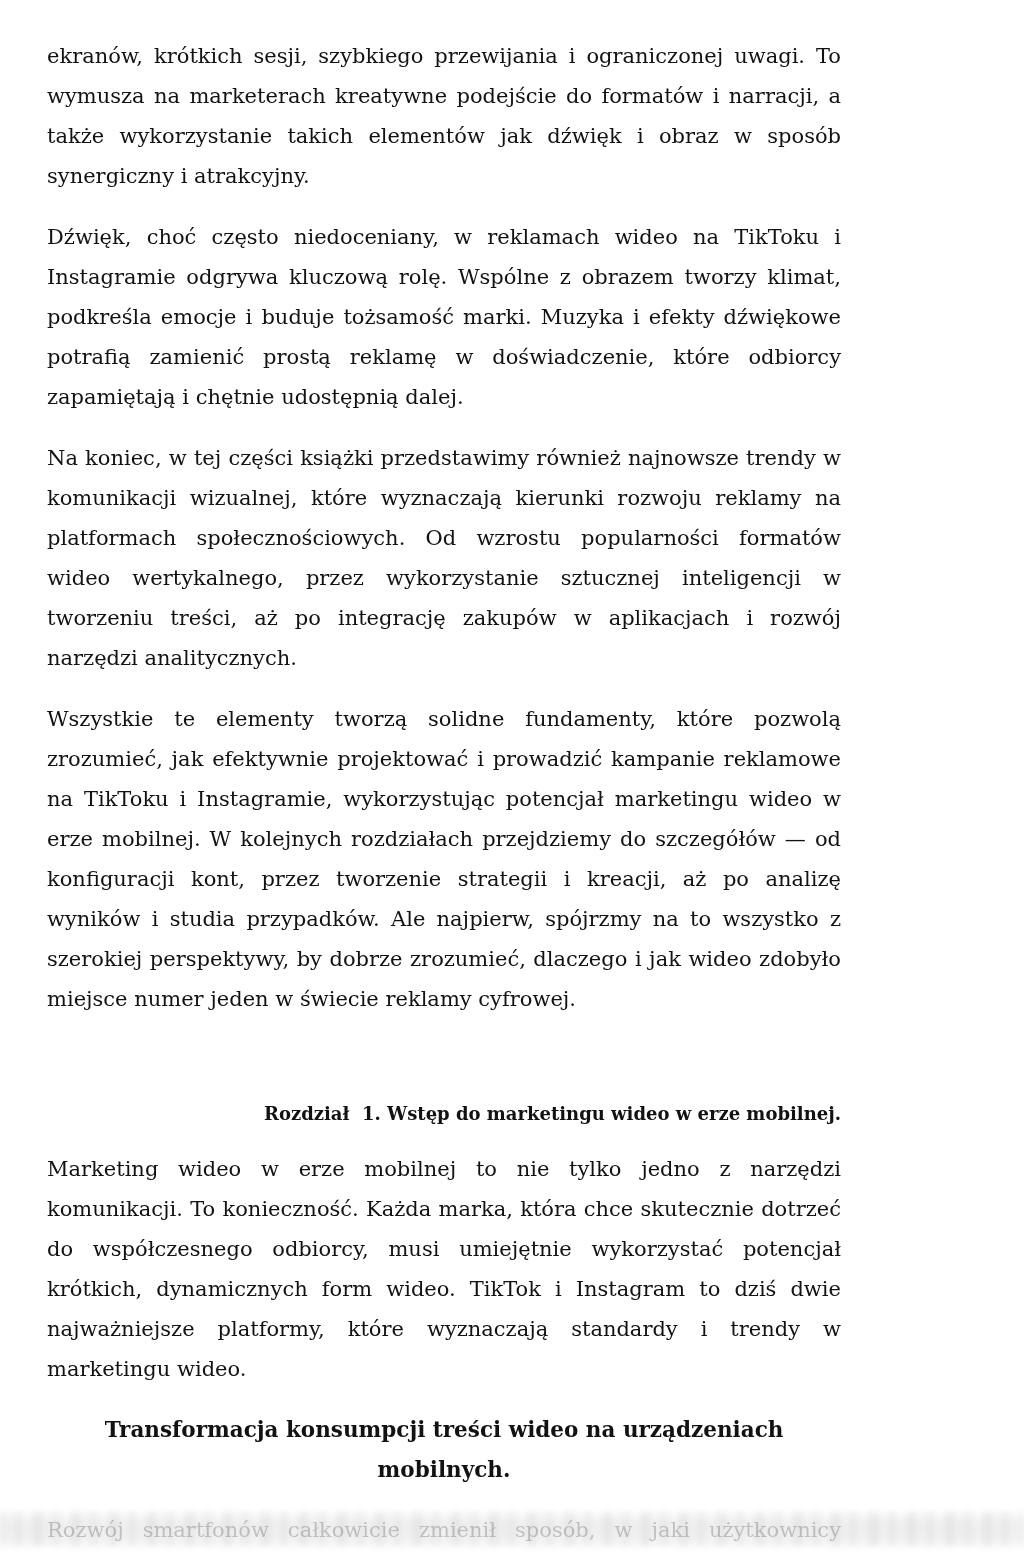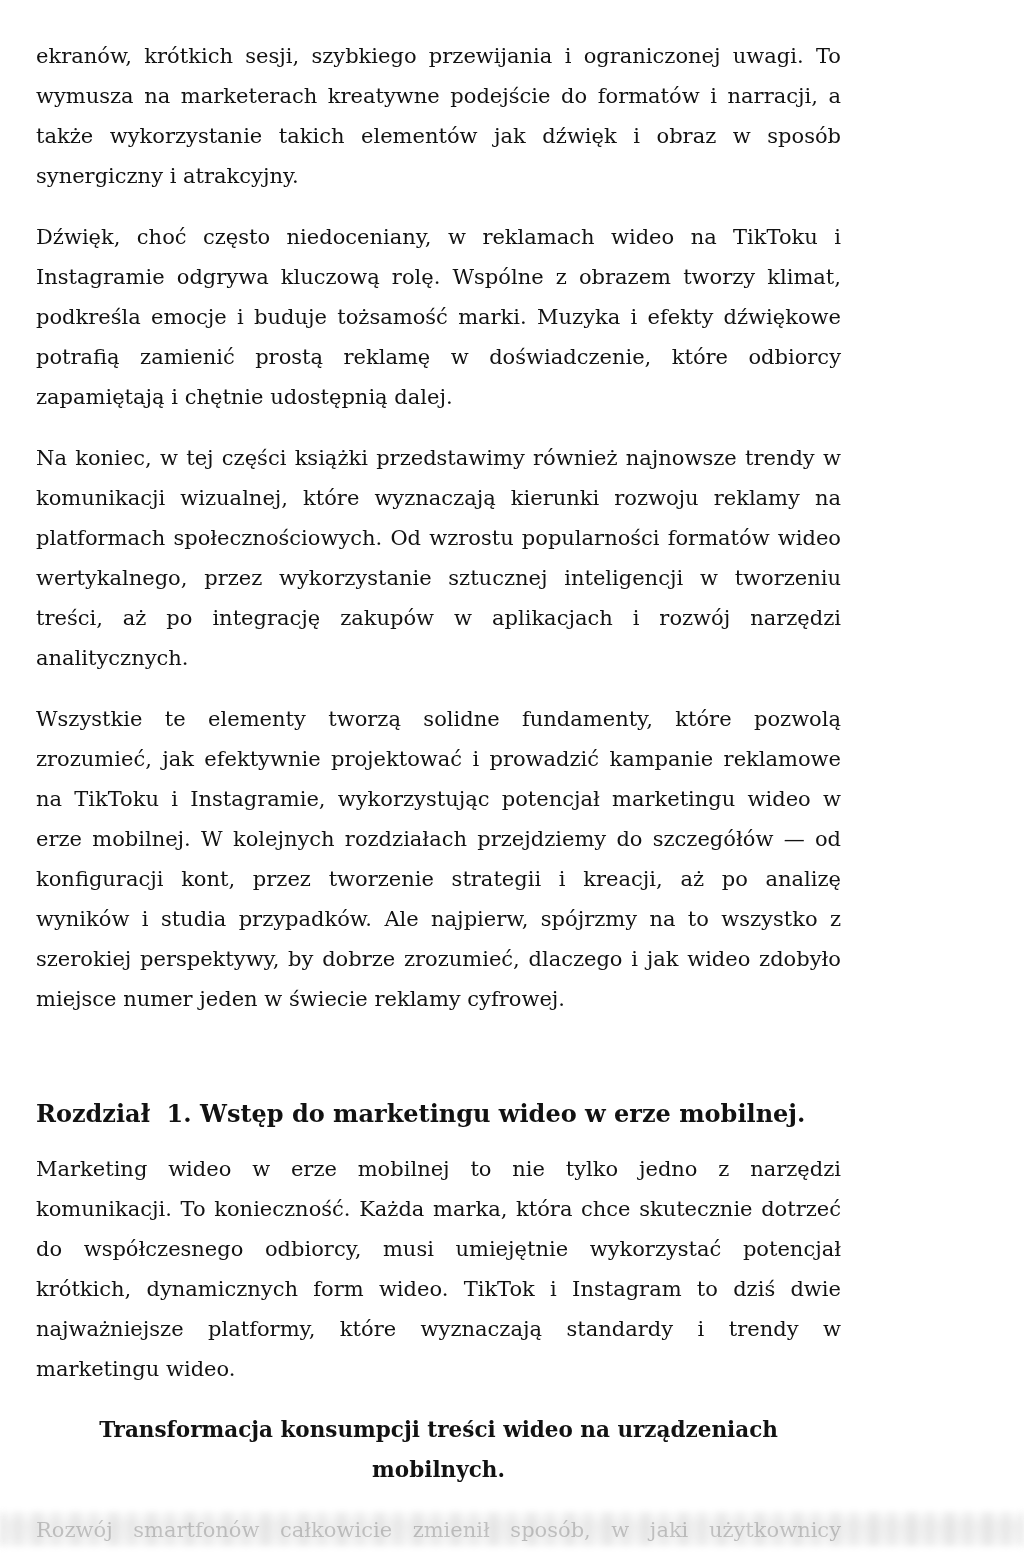--- a/index.html
+++ b/index.html
@@ -8,33 +8,33 @@
     height: 1554px;
     background: #ffffff;
     font-family: "DejaVu Serif", "Liberation Serif", serif;
     color: #121212;
     overflow: hidden;
   }
   .page {
     position: relative;
     width: 888px;
     height: 1554px;
-    padding: 36px 47px 0 36px;
+    padding: 36px 47px 0 47px;
   }
   .body-par {
     font-size: 21px;
     line-height: 40px;
     text-align: justify;
     margin-bottom: 21px;
   }
   .chapter-heading {
-    font-size: 24px;
+    font-size: 18px;
     line-height: 46px;
     font-weight: bold;
-    text-align: left;
+    text-align: right;
     margin-top: 72px;
     margin-bottom: 12px;
     white-space: pre-wrap;
   }
   .epigraph {
     margin-bottom: 18px;
   }
   .epigraph-line {
     font-size: 21px;
     line-height: 42px;

